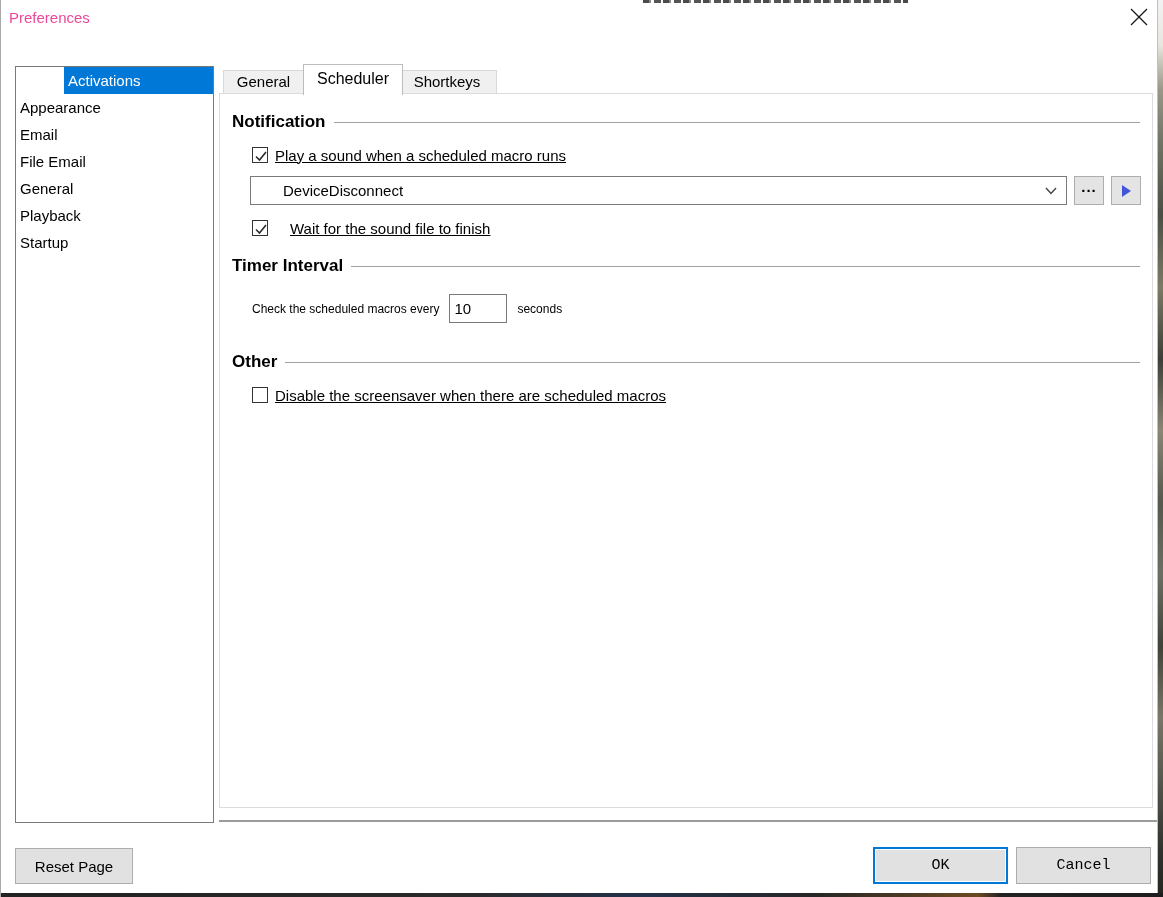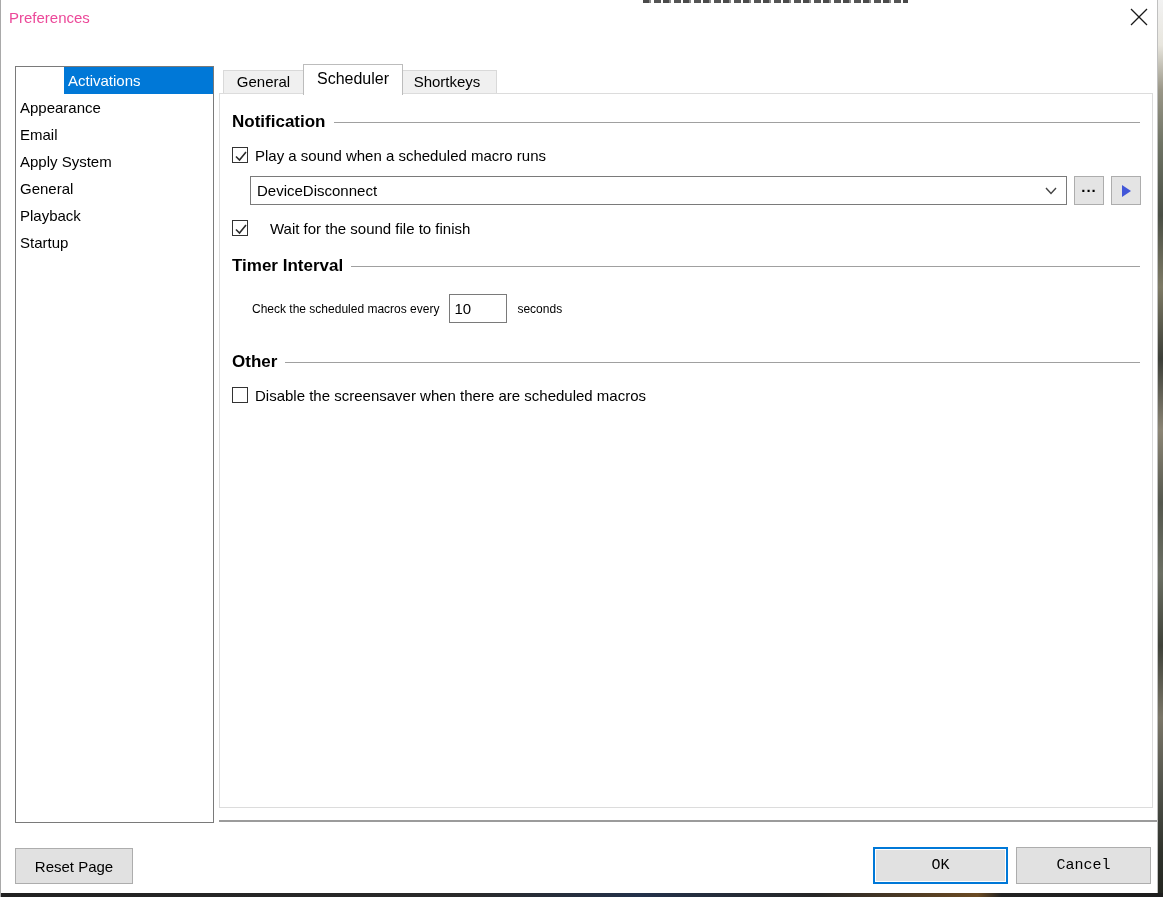--- a/index.html
+++ b/index.html
@@ -43,30 +43,30 @@
   #tab-shortkeys { left:396px; width:100px; }
 
   
   .panel { position:absolute; left:218px; top:93px; width:934px; height:715px;
            background:#fff; border:1px solid #dcdcdc; z-index:2; padding:0 0 0 12px; }
 
   .sec-head { display:flex; align-items:center; margin-right:12px; }
   .sec-head h3 { font-size:17px; font-weight:bold; white-space:nowrap; }
   .sec-head .rule { flex:1; height:1px; background:#a0a0a0; margin-left:8px; }
 
-  .cb-row { display:flex; align-items:center; height:18px; }
+  .cb-row { display:flex; align-items:center; margin-left:20px; height:18px;text-decoration:underline; }
   .checkbox { width:16px; height:16px; border:1px solid #333; background:#fff;
               margin-right:7px; position:relative; flex:0 0 auto; }
   .checkbox svg { position:absolute; left:1px; top:1px; display:none; }
   .checkbox[data-checked="true"] svg { display:block; }
   .cb-label { font-size:15px; white-space:nowrap; }
 
   .combo-row { display:flex; align-items:center; margin-left:18px; height:29px; }
   .combobox { width:817px; height:29px; border:1px solid #7a7a7a; background:#fff;
-              display:flex; align-items:center; position:relative; }
+              display:flex; align-items:center; position:relative;padding-left:26px; }
   .combobox .value { font-size:15px; padding-left:6px; flex:1; white-space:nowrap; overflow:hidden; }
   .combobox .chev { width:30px; display:flex; align-items:center; justify-content:center; }
   .small-btn { width:30px; height:29px; margin-left:7px; background:#e4e4e4;
                border:1px solid #adadad; display:flex; align-items:center; justify-content:center;
                font-size:15px; cursor:default; }
   .browse-label { position:relative; top:-4px; letter-spacing:1px; font-weight:bold; }
   .play-tri { width:0; height:0; border-left:9px solid #4257d8; border-top:6px solid transparent;
               border-bottom:6px solid transparent; }
 
   .timer-row { display:flex; align-items:center; margin-left:20px; height:29px; }
@@ -109,21 +109,21 @@
       </svg>
     </span>
   </div>
 
   <div class="top-artifact"></div>
 
   <div class="sidebar">
     <div class="side-item selected">Activations</div>
     <div class="side-item">Appearance</div>
     <div class="side-item">Email</div>
-    <div class="side-item">Apply System</div>
+    <div class="side-item">File Email</div>
     <div class="side-item">General</div>
     <div class="side-item">Playback</div>
     <div class="side-item">Startup</div>
   </div>
 
   <div id="tab-general" class="tab inactive">General</div>
   <div id="tab-scheduler" class="tab active">Scheduler</div>
   <div id="tab-shortkeys" class="tab inactive">Shortkeys</div>
 
   <div class="panel">

